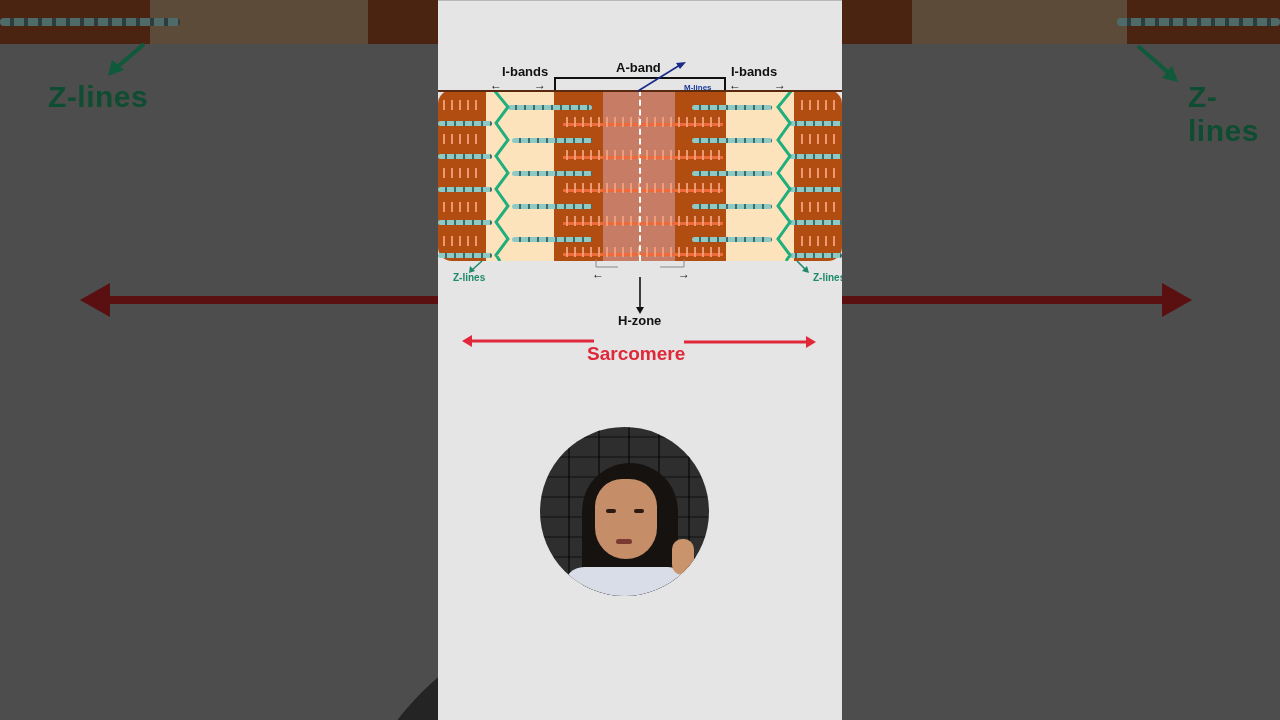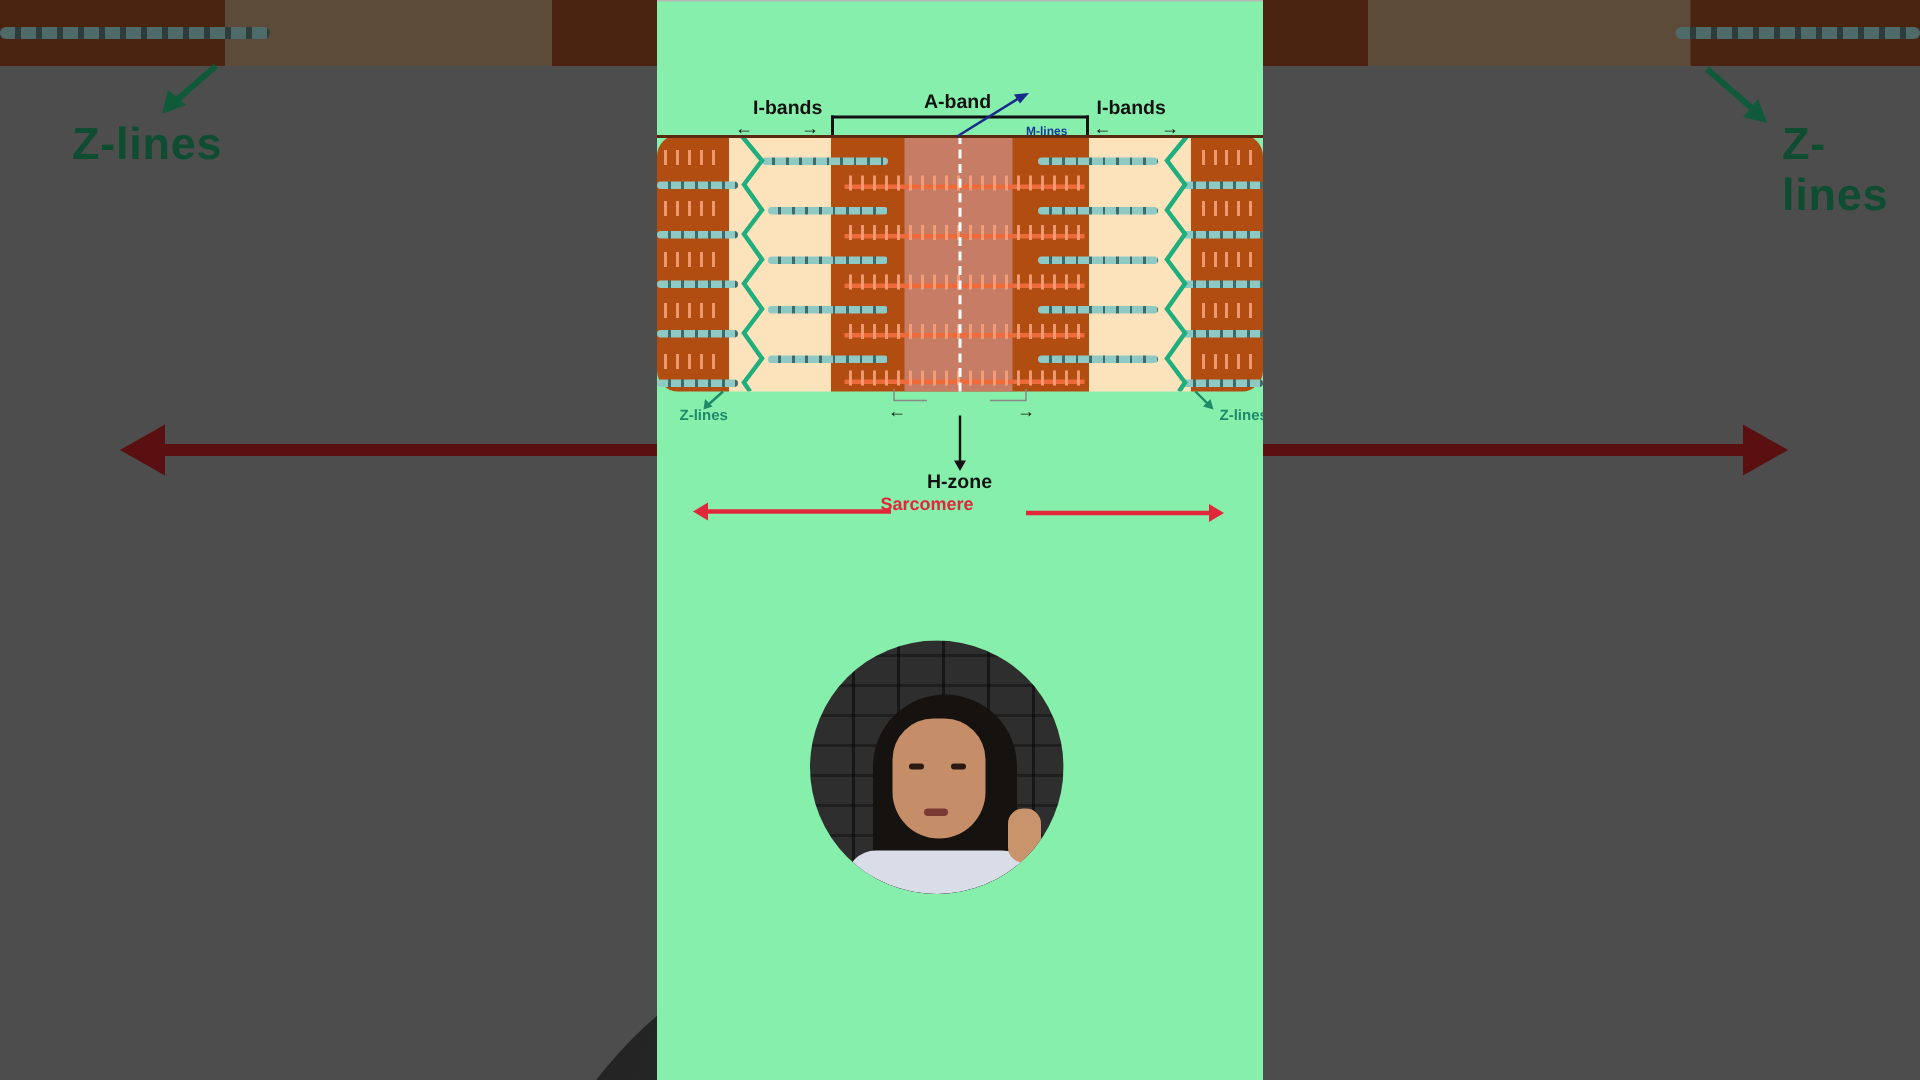--- a/index.html
+++ b/index.html
@@ -13,29 +13,29 @@
   .bd-strip { position: absolute; top: 0; left: 0; right: 0; height: 44px; display: flex; }
   .bd-strip .brown { background: #4a2410; }
   .bd-strip .cream { background: #5c4b39; }
   .bd-strip .rope { position: absolute; top: 18px; height: 8px; border-radius: 4px; background: repeating-linear-gradient(90deg, #4f6b69 0 10px, #2e3d3c 10px 14px); }
   .bd-zlabel { position: absolute; top: 80px; font-weight: bold; font-size: 30px; color: #0f4d33; letter-spacing: 0.5px; }
   .bd-arrow-line { position: absolute; top: 296px; height: 8px; background: #5a1010; }
   .bd-arrow-head { position: absolute; top: 283px; width: 0; height: 0; border-top: 17px solid transparent; border-bottom: 17px solid transparent; }
   .bd-circle { position: absolute; width: 560px; height: 560px; border-radius: 50%; background: radial-gradient(circle at 50% 30%, #2b2b2b, #1b1b1b); }
 
   
-  .phone { position: absolute; left: 438px; top: 0; width: 404px; height: 720px; background: #86efac; border-top: 1px solid #b8b8b8; overflow: hidden; }
+  .phone { position: absolute; left: 438px; top: 0; width: 404px; height: 720px; background: #e5e5e5; border-top: 1px solid #b8b8b8; overflow: hidden; }
 
   .label { position: absolute; font-weight: bold; color: #111; white-space: nowrap; }
   .lbl-iband { font-size: 13px; top: 63px; }
   .lbl-aband { font-size: 13px; top: 59px; left: 178px; }
   .lbl-mline { font-size: 8px; color: #1a3a9a; top: 58px; left: 246px; font-weight: bold; margin-top: 24px; }
   .lbl-z { font-size: 10px; color: #1e8a6a; top: 271px; }
   .lbl-h { font-size: 13px; top: 312px; left: 180px; }
-  .lbl-sarc { font-size: 12px; color: #e0283a; top: 328px; left: 149px; }
+  .lbl-sarc { font-size: 19px; color: #e0283a; top: 342px; left: 149px; }
 
   .aband-bracket { position: absolute; left: 116px; top: 76px; width: 172px; height: 14px; border: 2px solid #111; border-bottom: none; }
 
   .small-arrow { position: absolute; font-size: 12px; line-height: 12px; color: #111; font-weight: bold; }
 
   
   .sarc { position: absolute; left: 0; top: 89px; width: 404px; height: 171px; }
   .col { position: absolute; top: 0; height: 171px; }
   .brownc { background: #b24d12; }
   .creamc { background: #fde3bb; }

